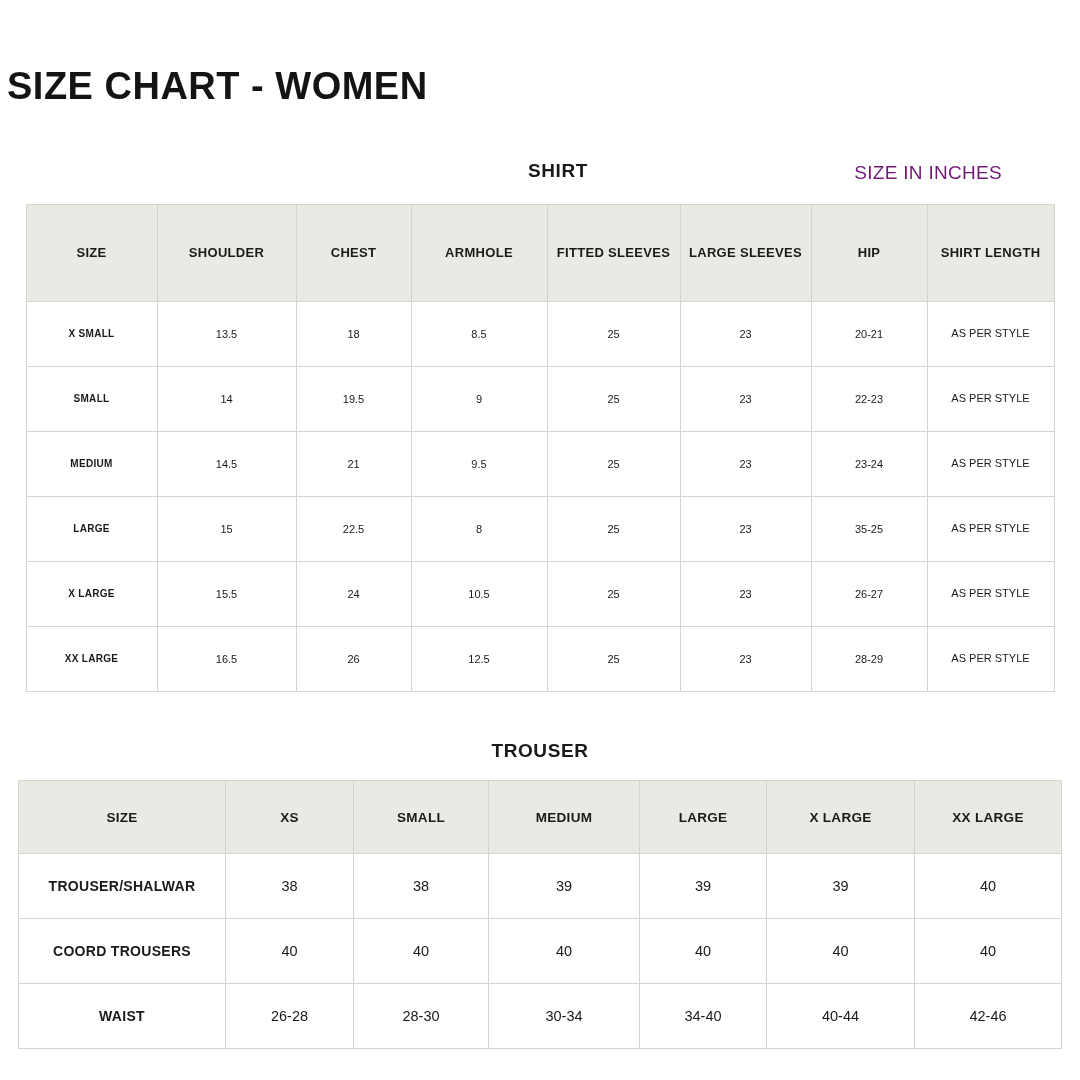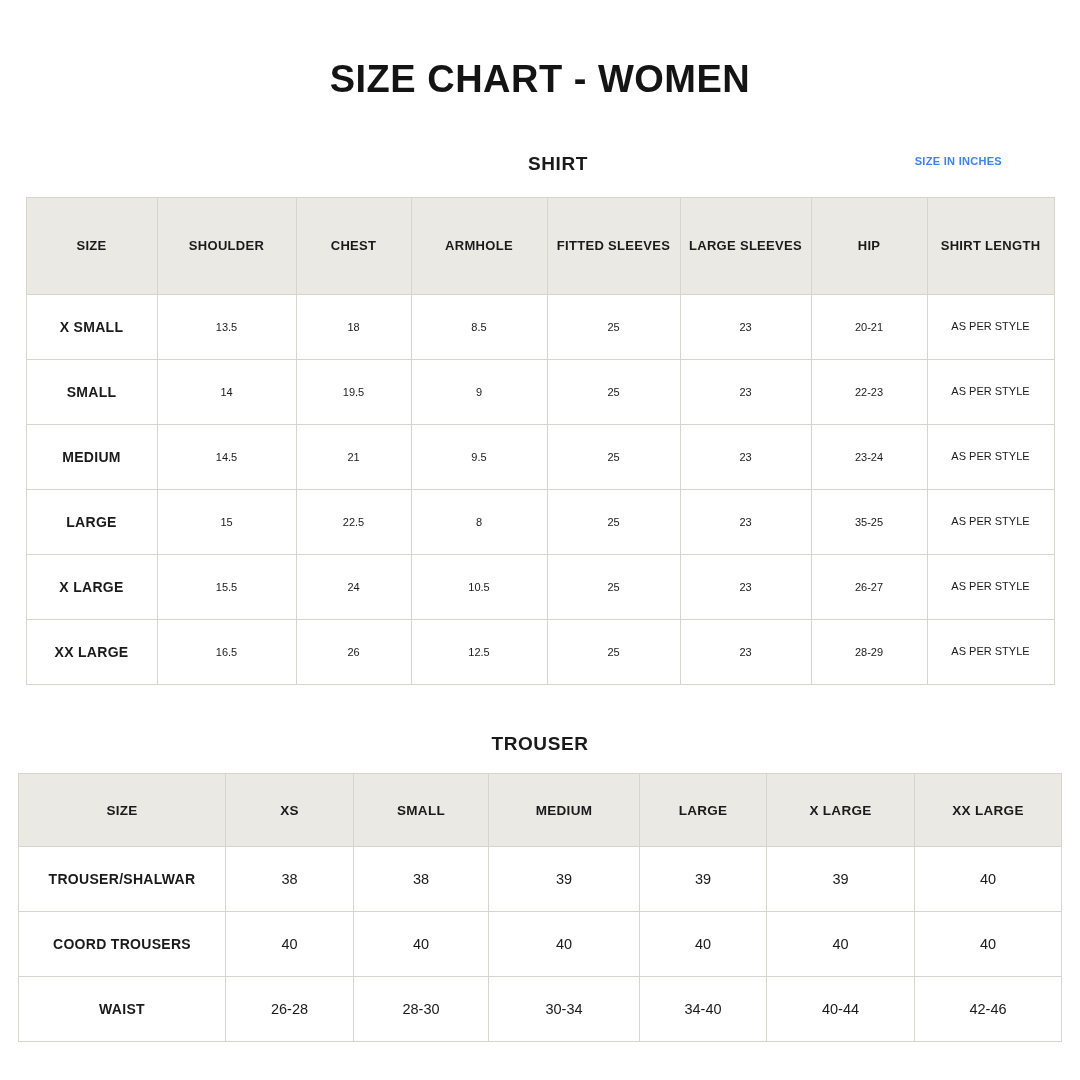--- a/index.html
+++ b/index.html
@@ -14,49 +14,49 @@
     color: #1a1a1a;
     -webkit-font-smoothing: antialiased;
   }
   .page {
     position: relative;
     width: 1080px;
     height: 1080px;
     box-sizing: border-box;
   }
   .page-title {
-    text-align: center;
+    text-align: left;
     font-size: 38px;
     font-weight: bold;
     letter-spacing: 0.5px;
-    margin: 0;
+    margin: 7px;
     padding-top: 58px;
     color: #141414;
   }
   .section-head {
     position: relative;
     margin-top: 52px;
     height: 26px;
     margin-left: 36px;
   }
   .section-title {
     text-align: center;
     font-size: 19px;
     font-weight: bold;
     letter-spacing: 0.6px;
     color: #1a1a1a;
   }
   .units-label {
     position: absolute;
     right: 78px;
     top: 2px;
-    font-size: 11px;
-    font-weight: bold;
-    letter-spacing: 0.3px;
-    color: #3b82f6;
+    font-size: 19px;
+    font-weight: normal;
+    letter-spacing: 0.3px;
+    color: #701a75;
   }
   table {
     border-collapse: collapse;
     table-layout: fixed;
   }
   .shirt-table {
     width: 924px;
     margin: 18px auto 0 auto;
   }
   .trouser-table {
@@ -80,21 +80,21 @@
   }
   .shirt-table tbody td {
     height: 56px;
     font-size: 11px;
     font-weight: normal;
     padding: 4px 6px;
     line-height: 1.35;
   }
   .shirt-table tbody td.rowhead {
     font-weight: bold;
-    font-size: 14px;
+    font-size: 10px;
     letter-spacing: 0.3px;
   }
   .shirt-table tbody td.aspl {
     line-height: 1.45;
   }
   .trouser-table thead th {
     background: #ebe9e4;
     font-size: 13.5px;
     font-weight: bold;
     letter-spacing: 0.3px;

